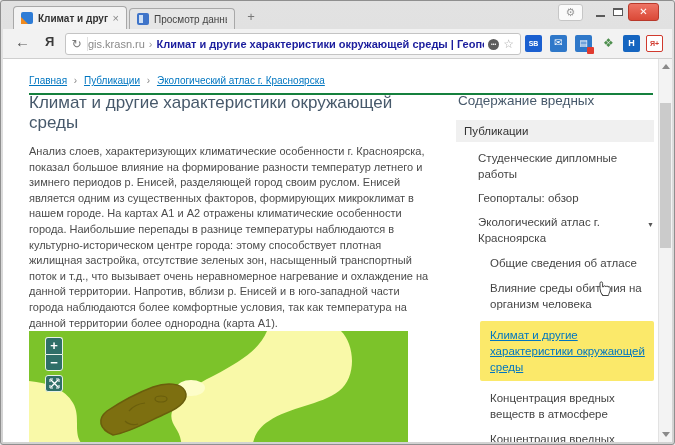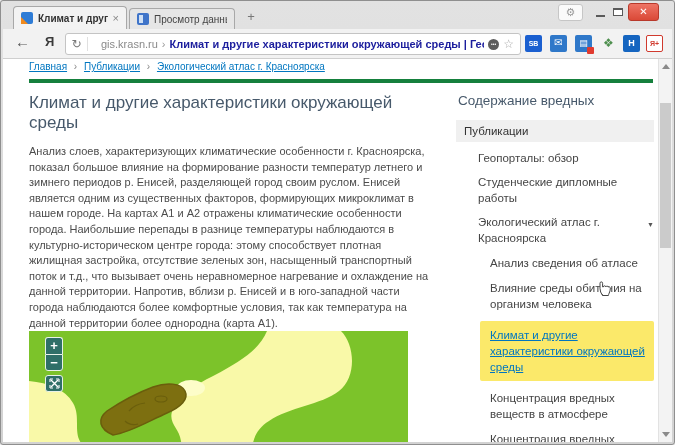--- a/index.html
+++ b/index.html
@@ -34,39 +34,39 @@
     border-radius:3px;background:linear-gradient(#ee7465,#da4937);color:#fff;font-size:10px;
     font-weight:bold;text-align:center;line-height:16px;}
   
   .toolbar{position:absolute;top:28px;left:2px;right:2px;height:30px;background:#f2f2f2;
     border-bottom:1px solid #cfcfcf;}
   .nav-back{position:absolute;left:12px;top:4px;font-size:15px;color:#555;}
   .ya-btn{position:absolute;left:42px;top:5px;font-size:13px;color:#3a3a3a;font-weight:bold;}
   .addressbar{position:absolute;left:62px;top:4px;width:456px;height:22px;background:#fff;
     border:1px solid #c4c4c4;border-radius:3px;display:flex;align-items:center;font-size:11px;}
   .reload{width:22px;text-align:center;color:#777;border-right:1px solid #e0e0e0;font-size:12px;flex:0 0 22px;}
-  .url-domain{color:#8a8a8a;margin-left:13px;white-space:nowrap;}
+  .url-domain{color:#8a8a8a;margin-left:0;white-space:nowrap;}
   .url-sep{color:#9a9a9a;margin:0 4px;}
   .url-title{color:#1b1d9d;font-weight:bold;white-space:nowrap;overflow:hidden;flex:1;}
   .badge-circle{width:11px;height:11px;border-radius:50%;background:#5d5d5d;flex:0 0 11px;margin:0 4px;
     color:#fff;font-size:5px;text-align:center;line-height:11px;}
   .star{color:#ababab;font-size:12px;margin-right:6px;}
   .ext{position:absolute;top:6px;width:17px;height:17px;border-radius:2px;color:#fff;
     text-align:center;font-weight:bold;}
   .ext1{left:522px;background:#1a5fd0;font-size:7px;line-height:17px;}
   .ext2{left:547px;background:#2f78c9;font-size:10px;line-height:16px;}
   .ext3{left:572px;background:#2f78c9;font-size:9px;line-height:16px;}
   .ext3 i{position:absolute;right:-2px;bottom:-2px;width:7px;height:7px;background:#e03a2f;border-radius:1px;}
   .ext4{left:597px;background:transparent;color:#4e8f4e;font-size:12px;line-height:16px;}
   .ext5{left:620px;background:#1565c0;font-size:9px;line-height:17px;}
   .ext6{left:643px;background:#fff;border:1px solid #d03a2e;color:#d03a2e;font-size:7px;line-height:15px;}
   
   .page{position:absolute;top:58px;left:2px;right:2px;bottom:2px;background:#fff;overflow:hidden;}
-  .crumbrow{position:absolute;left:26px;top:2px;width:624px;padding-bottom:7px;
-    border-bottom:4px solid #15803d;font-size:10px;color:#777;}
+  .crumbrow{position:absolute;left:26px;top:16px;width:624px;padding-bottom:7px;
+    border-bottom:2px solid #15803d;font-size:10px;color:#777;}
   .crumbrow a{color:#0076c0;text-decoration:underline;}
   .crumb-sep{margin:0 4px;color:#888;}
   .content{position:absolute;left:26px;top:24px;width:404px;}
   .article-title{margin:10px 0 0 0;font-size:17px;font-weight:normal;color:#47596b;}
   .para{margin:11px 0 0 0;font-size:11px;line-height:15.6px;color:#4c4c4c;text-align:left;}
   .map-caption{margin:12px 0 6px 0;font-size:11px;font-weight:bold;color:#0076c0;}
   .mapbox{position:relative;width:379px;height:134px;}
   .map-controls{position:absolute;left:16px;top:6px;}
   .zbtn{width:18px;height:17px;background:#2f6f68;border:1px solid #e8f2e8;color:#fff;
     font-size:13px;font-weight:bold;text-align:center;line-height:15px;}
@@ -182,27 +182,27 @@
           </div>
         </div>
         
       </div>
 
     </div>
 
     <div class="sidebar">
       <div class="sb-heading">Содержание вредных</div>
       <div class="sb-root">Публикации</div>
+      <a href="#" class="sb-item">Студенческие дипломные работы</a>
       <a href="#" class="sb-item">Геопорталы: обзор</a>
-      <a href="#" class="sb-item">Студенческие дипломные работы</a>
       <a href="#" class="sb-item">
         <span>Экологический атлас г. Красноярска</span>
         <span class="caret">▼</span>
       </a>
-      <a href="#" class="sb-child">Анализ сведения об атласе</a>
+      <a href="#" class="sb-child">Общие сведения об атласе</a>
       <a href="#" class="sb-child">Влияние среды обитания на организм человека</a>
       <a href="#" class="sb-child active">Климат и другие характеристики окружающей среды</a>
       <a href="#" class="sb-child">Концентрация вредных веществ в атмосфере</a>
       <a href="#" class="sb-child">Концентрация вредных веществ в снежном покрове</a>
 
     </div>
 
     <div class="cursor">
       <svg width="17" height="19" viewBox="0 0 17 19">
         <path d="M5.5 16.5 q-2.5 -3.5 -2.5 -7 l0 -5.2 q0 -1.4 1.3 -1.4 q1.3 0 1.3 1.4 l0 3.6 l0.7 0 q0.3 -1.1 1.3 -1.1 q1 0 1.2 1.1 q0.5 -0.9 1.3 -0.8 q0.9 0.1 1 1 q0.6 -0.6 1.3 -0.3 q0.9 0.3 0.9 1.5 q0 2.8 -1.1 4.8 q-0.8 1.6 -0.8 2.4 l-5.4 0 q0 -0.5 -0.5 -1 z" fill="#fff" stroke="#444" stroke-width="1"></path>

